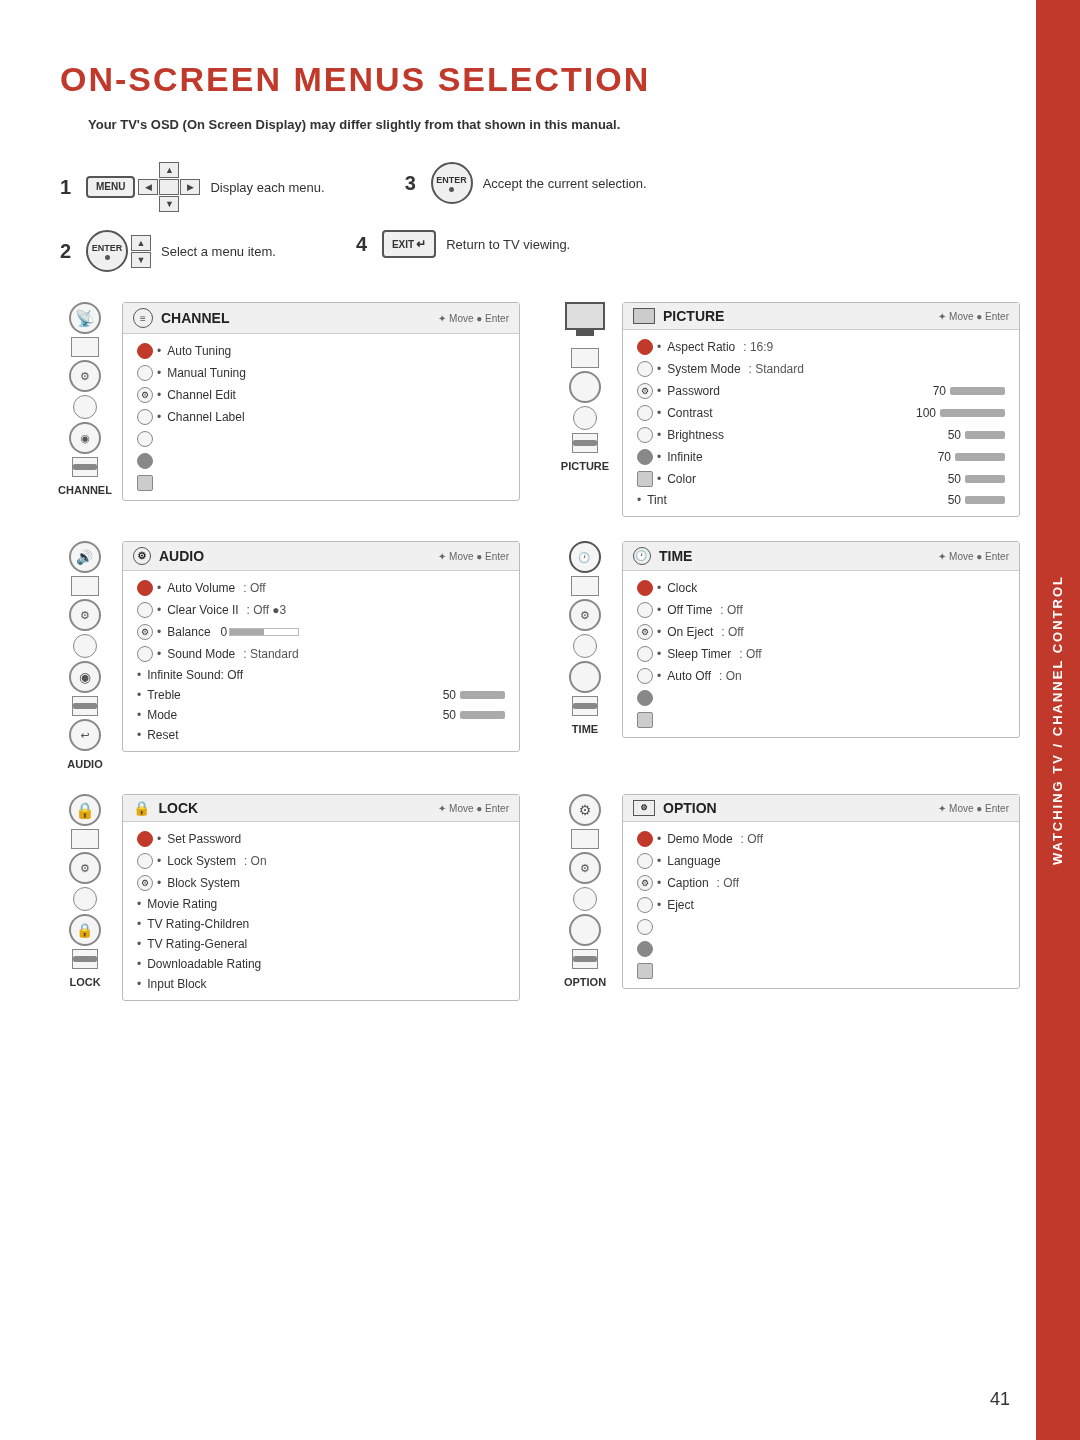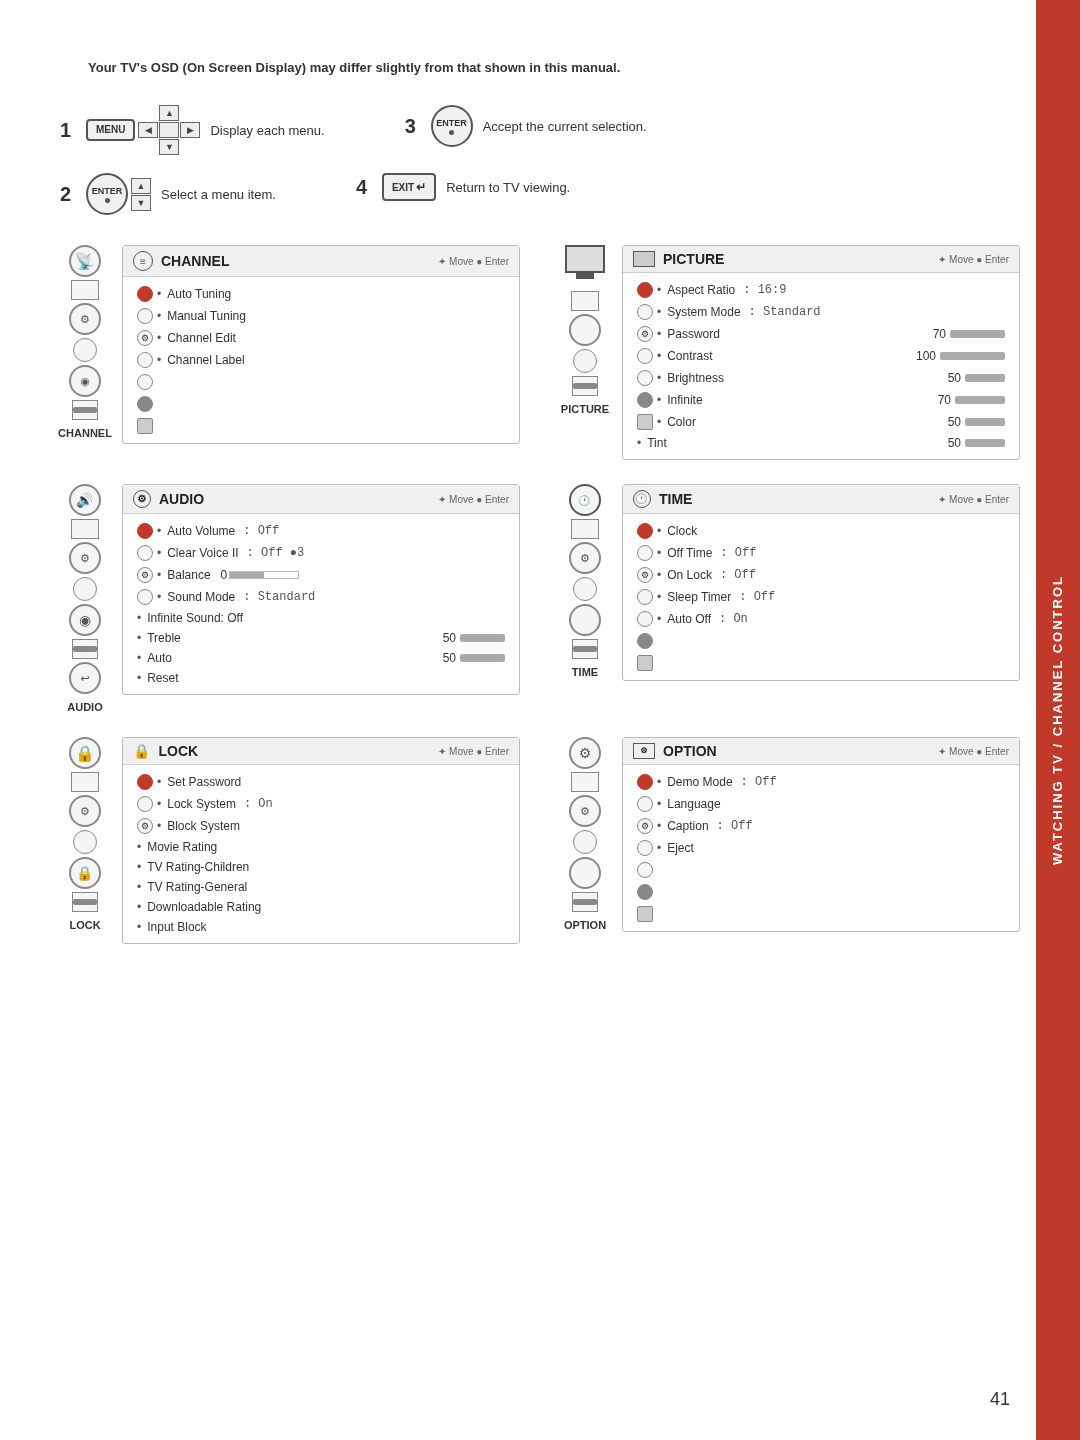--- a/index.html
+++ b/index.html
@@ -228,21 +228,20 @@
       background: #c0392b;
       border-color: #c0392b;
     }
     .osd-bullet {
       margin-right: 2px;
       color: #555;
     }
     .osd-value {
       color: #555;
       margin-left: 4px;
-      font-family: Liberation Mono, monospace;
     }
     .progress-bar {
       height: 8px;
       background: #aaa;
       display: inline-block;
       border-radius: 2px;
     }
     .channel-icon-small {
       width: 20px;
       height: 20px;
@@ -413,20 +412,21 @@
   </style>
 </head>
 <body>
 
 <div class="side-tab">
   <span class="side-tab-text">WATCHING TV / CHANNEL CONTROL</span>
 </div>
 
 <div class="page-content">
 
+  <h1 class="page-title">ON-SCREEN MENUS SELECTION</h1>
 
   <p class="subtitle">Your TV's OSD (On Screen Display) may differ slightly from that shown in this manual.</p>
 
   <div class="step-row-top">
 
     <div class="step-block">
       <span class="step-num">1</span>
       <div class="remote-cluster">
         <span class="btn-menu">MENU</span>
         <div class="btn-arrow-cluster">
@@ -681,21 +681,21 @@
           <div class="osd-row">
             <span class="osd-bullet">• </span>
               <span>Treble</span>
             <span style="margin-left:auto;display:flex;align-items:center;gap:4px;">
               <span>50</span>
               <div class="progress-bar" style="width:45px;"></div>
             </span>
           </div>
           <div class="osd-row">
             <span class="osd-bullet">• </span>
-              <span>Auto</span>
+              <span>Mode</span>
             <span style="margin-left:auto;display:flex;align-items:center;gap:4px;">
               <span>50</span>
               <div class="progress-bar" style="width:45px;"></div>
             </span>
           </div>
           <div class="osd-row">
             <span class="osd-bullet">• </span>
               <span>Reset</span>
           </div>
         </div>
@@ -730,21 +730,21 @@
           </div>
           <div class="osd-row">
             <div class="osd-row-icon"></div>
             <span class="osd-bullet">• </span>
               <span>Off Time</span>
             <span class="osd-value">: Off</span>
           </div>
           <div class="osd-row">
             <div class="osd-row-icon" style="font-size:9px;">⚙</div>
             <span class="osd-bullet">• </span>
-              <span>On Lock</span>
+              <span>On Eject</span>
             <span class="osd-value">: Off</span>
           </div>
           <div class="osd-row">
             <div class="osd-row-icon"></div>
             <span class="osd-bullet">• </span>
               <span>Sleep Timer</span>
             <span class="osd-value">: Off</span>
           </div>
           <div class="osd-row">
             <div class="osd-row-icon"></div>

